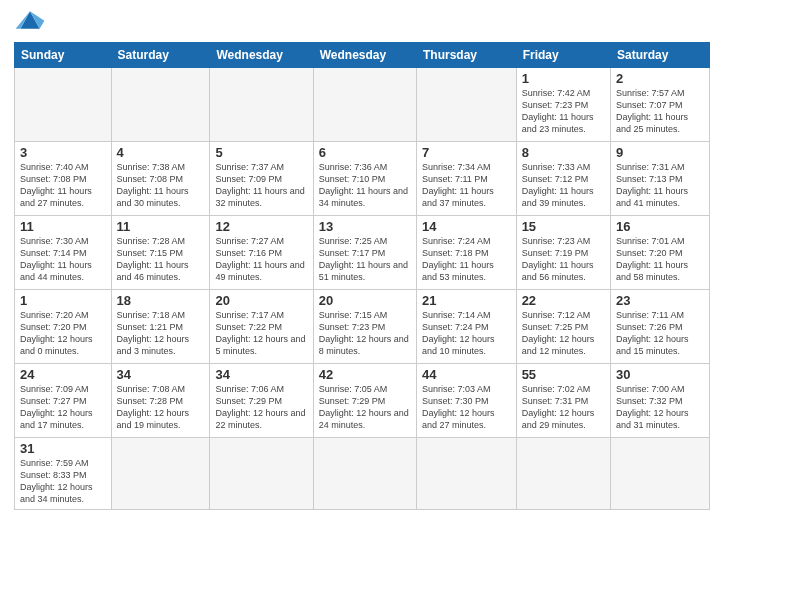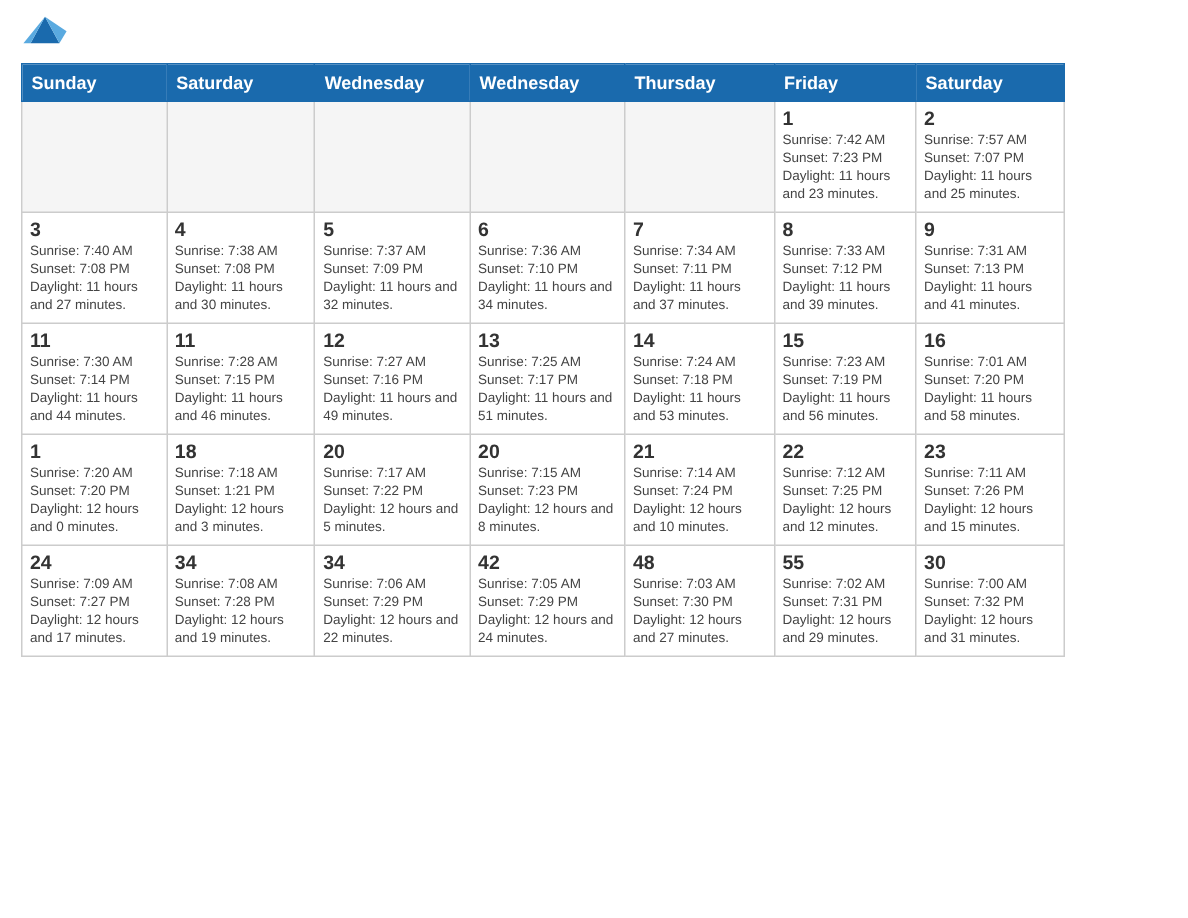--- a/index.html
+++ b/index.html
@@ -327,36 +327,51 @@
 and 22 minutes.</div>
           </td>
           <td>
             <span class="day-num">42</span>
             <div class="day-info">Sunrise: 7:05 AM
 Sunset: 7:29 PM
 Daylight: 12 hours
 and 24 minutes.</div>
           </td>
           <td>
-            <span class="day-num">48</span>
+            <span class="day-num">44</span>
             <div class="day-info">Sunrise: 7:03 AM
 Sunset: 7:30 PM
 Daylight: 12 hours
 and 27 minutes.</div>
           </td>
           <td>
             <span class="day-num">55</span>
             <div class="day-info">Sunrise: 7:02 AM
 Sunset: 7:31 PM
 Daylight: 12 hours
 and 29 minutes.</div>
           </td>
           <td>
             <span class="day-num">30</span>
             <div class="day-info">Sunrise: 7:00 AM
 Sunset: 7:32 PM
 Daylight: 12 hours
 and 31 minutes.</div>
           </td>
+        </tr>
+        <tr class="last-row">
+          <td>
+            <span class="day-num">31</span>
+            <div class="day-info">Sunrise: 7:59 AM
+Sunset: 8:33 PM
+Daylight: 12 hours
+and 34 minutes.</div>
+          </td>
+          <td class="empty"></td>
+          <td class="empty"></td>
+          <td class="empty"></td>
+          <td class="empty"></td>
+          <td class="empty"></td>
+          <td class="empty"></td>
         </tr>
       </tbody>
   </table>
 </div>
 
 </body></html>

